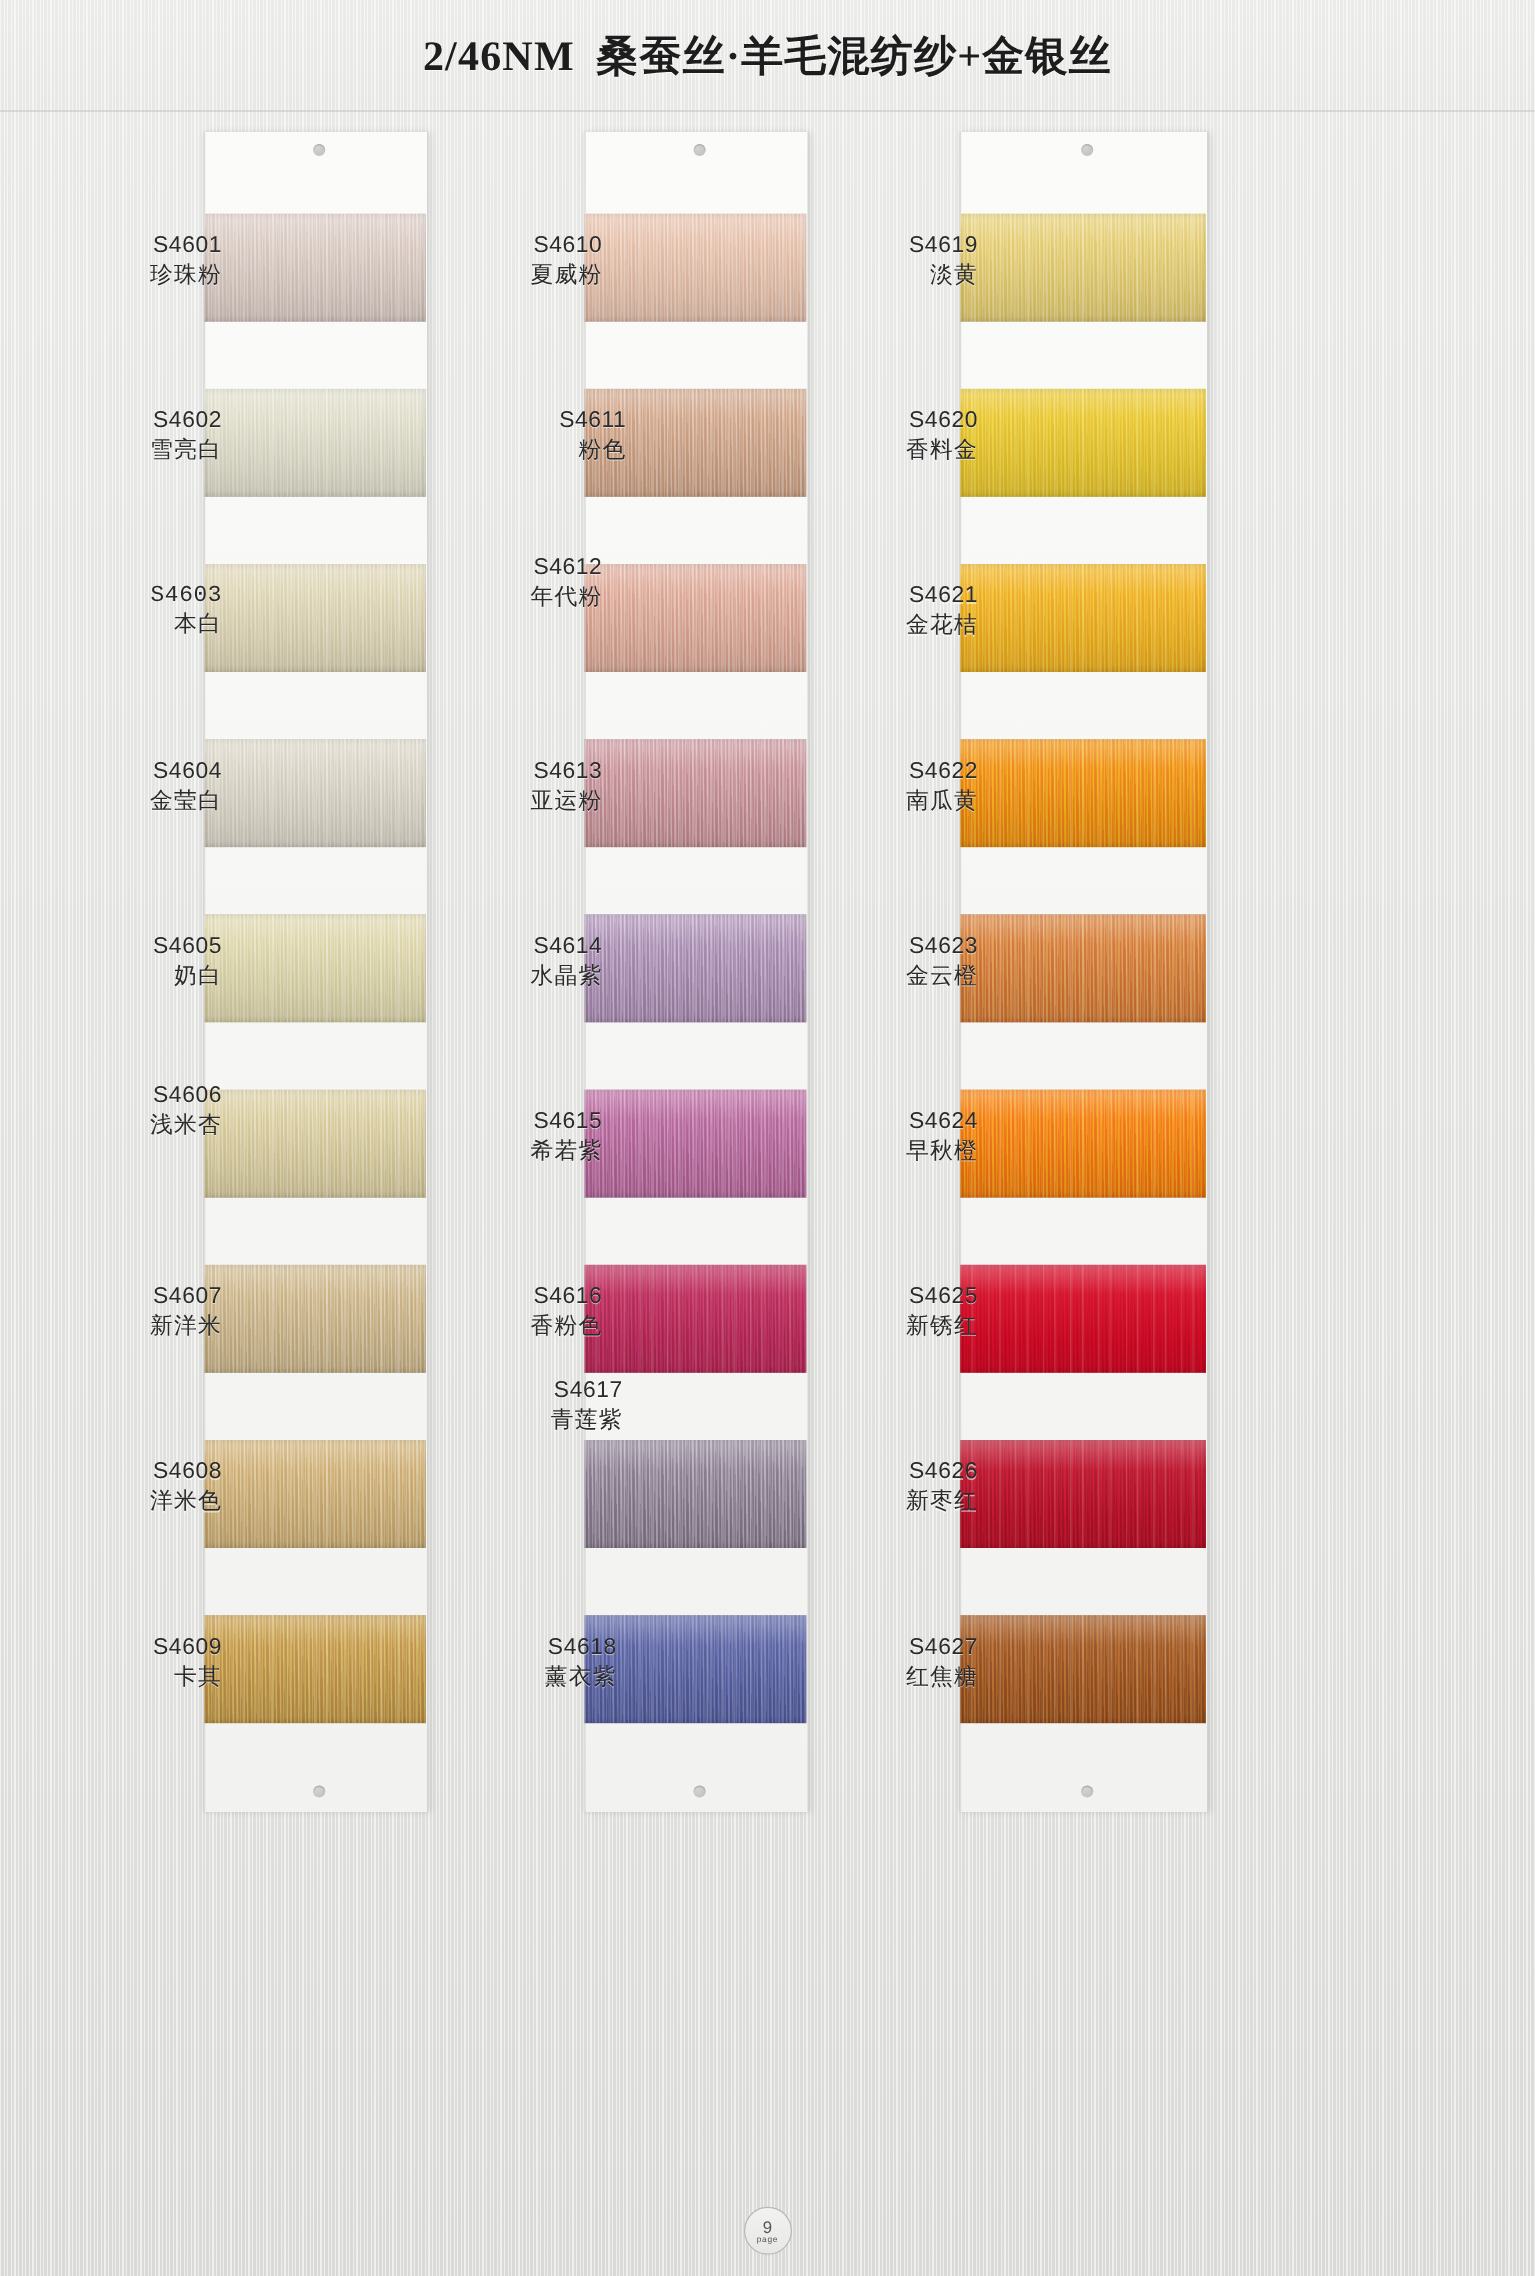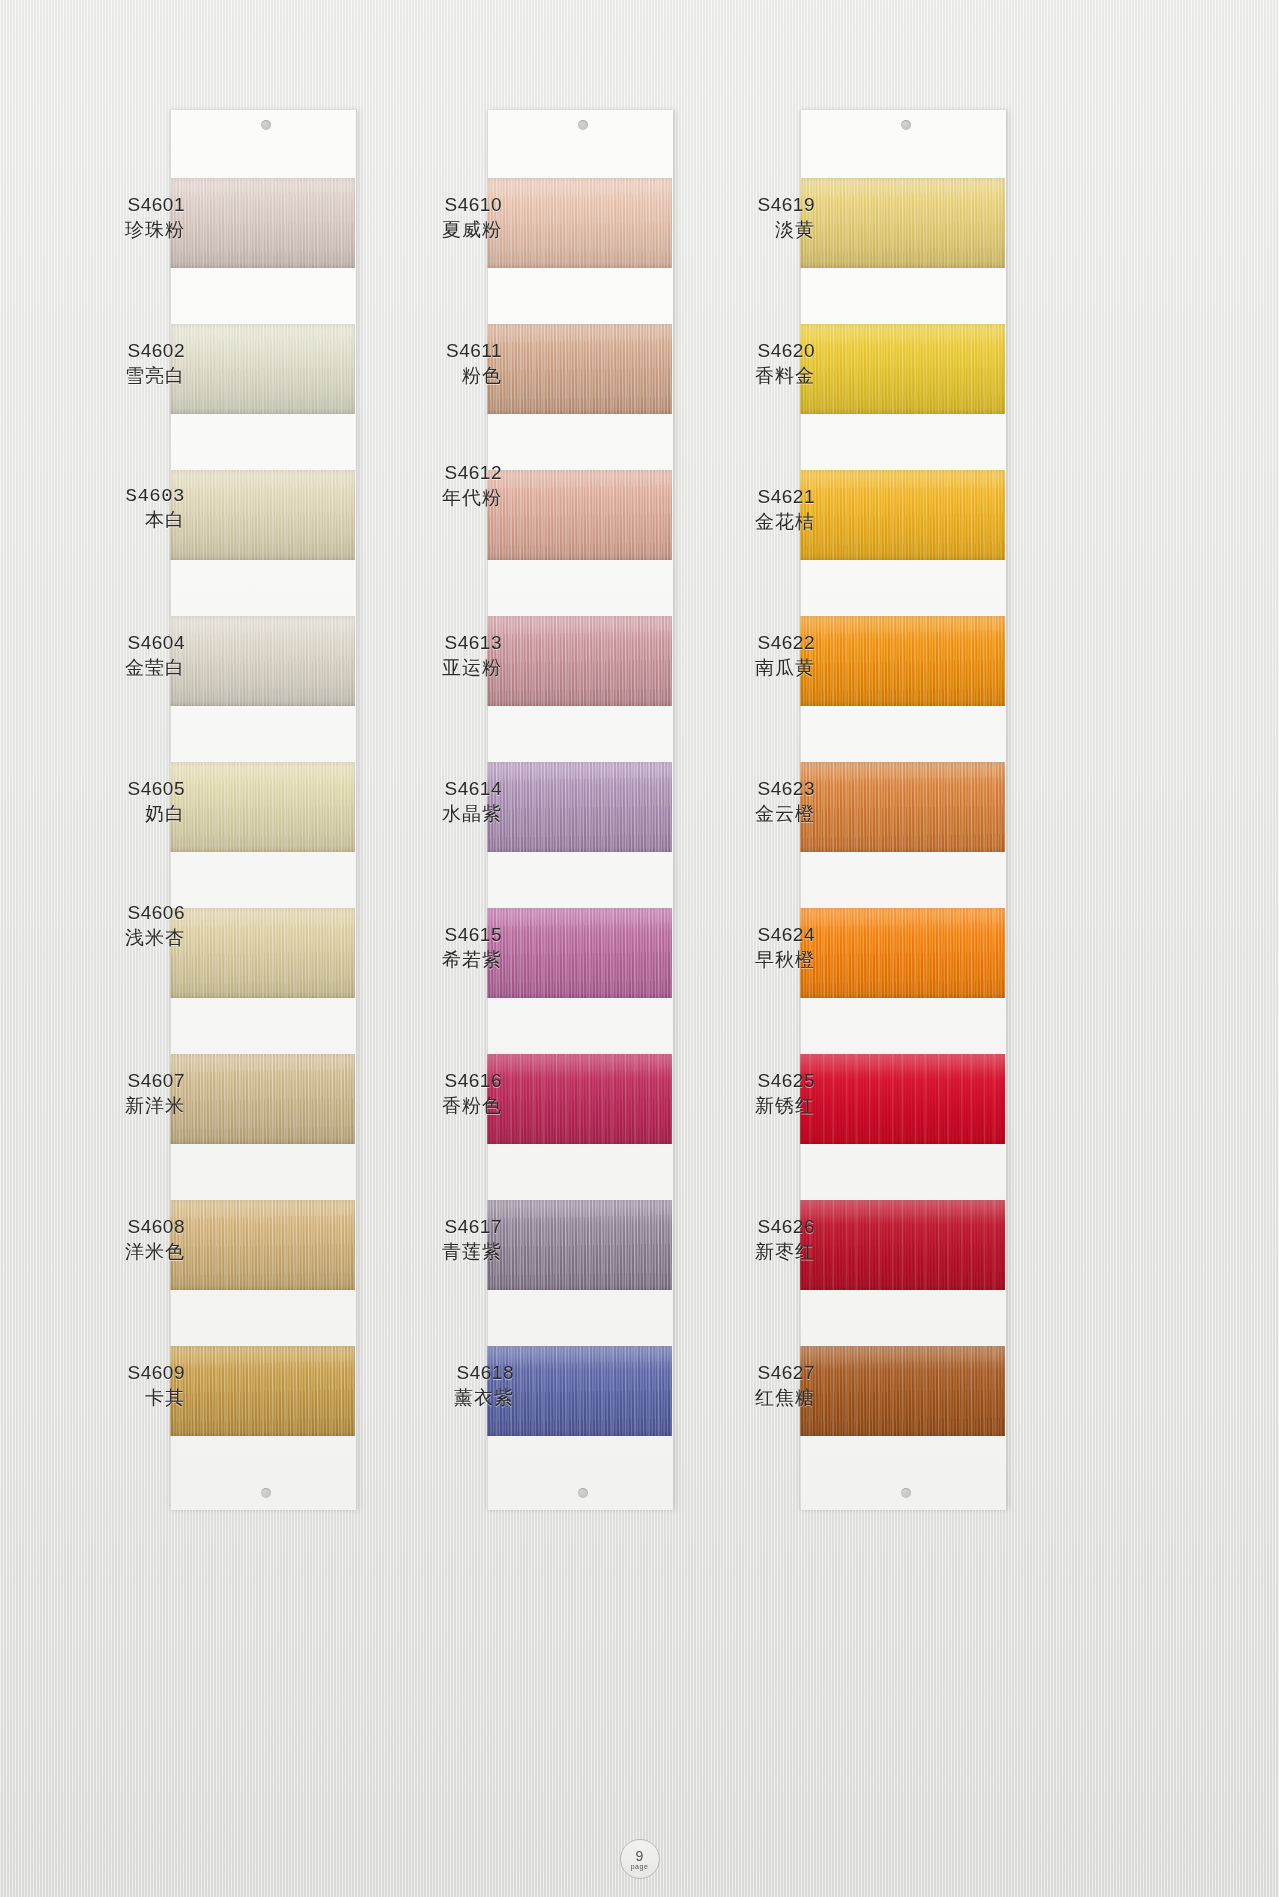--- a/index.html
+++ b/index.html
@@ -152,20 +152,25 @@
     color:#555;
   }
   .page-number .num{font-size:14px;line-height:1;}
   .page-number .word{font-size:7px;line-height:1;letter-spacing:.5px;}
 </style>
 </head>
 <body>
 
 <div class="page">
 
+  <div class="header">
+    <div class="header-title">
+      <span class="code">2/46NM</span><span class="name">桑蚕丝·羊毛混纺纱+金银丝</span>
+    </div>
+  </div>
 
   <div class="strips">
 
     <div class="strip col1">
       <span class="hole top"></span>
       <span class="hole bot"></span>
     </div>
 
     <div class="strip col2">
       <span class="hole top"></span>
@@ -268,21 +273,21 @@
       </div>
       <div class="label c2" style="top: 192px;">
         <span class="code">S4610</span>
         <span class="name">夏威粉</span>
       </div>
       <div class="swatch" style="position: absolute; left: 487px; width: 185px; top: 324px; height: 90px; background: rgb(207, 163, 134);">
         <span class="thread"></span>
         <span class="sheen"></span>
         <span class="glint"></span>
       </div>
-      <div class="label c2" style="top: 338px;">
+      <div class="label c2" style="top: 338px; padding-left: 20px;">
         <span class="code">S4611</span>
         <span class="name">粉色</span>
       </div>
       <div class="swatch" style="position: absolute; left: 487px; width: 185px; top: 470px; height: 90px; background: rgb(220, 167, 149);">
         <span class="thread"></span>
         <span class="sheen"></span>
         <span class="glint"></span>
       </div>
       <div class="label c2" style="top: 460px;">
         <span class="code">S4612</span>
@@ -322,21 +327,21 @@
       </div>
       <div class="label c2" style="top: 1068px;">
         <span class="code">S4616</span>
         <span class="name">香粉色</span>
       </div>
       <div class="swatch" style="position: absolute; left: 487px; width: 185px; top: 1200px; height: 90px; background: rgb(139, 127, 146);">
         <span class="thread"></span>
         <span class="sheen"></span>
         <span class="glint"></span>
       </div>
-      <div class="label c2" style="top: 1214px;">
+      <div class="label c2" style="top: 1146px; padding-left: 17px;">
         <span class="code">S4617</span>
         <span class="name">青莲紫</span>
       </div>
       <div class="swatch" style="position: absolute; left: 487px; width: 185px; top: 1346px; height: 90px; background: rgb(89, 97, 159);">
         <span class="thread"></span>
         <span class="sheen"></span>
         <span class="glint"></span>
       </div>
       <div class="label c2" style="top: 1360px; padding-left: 12px;">
         <span class="code">S4618</span>

